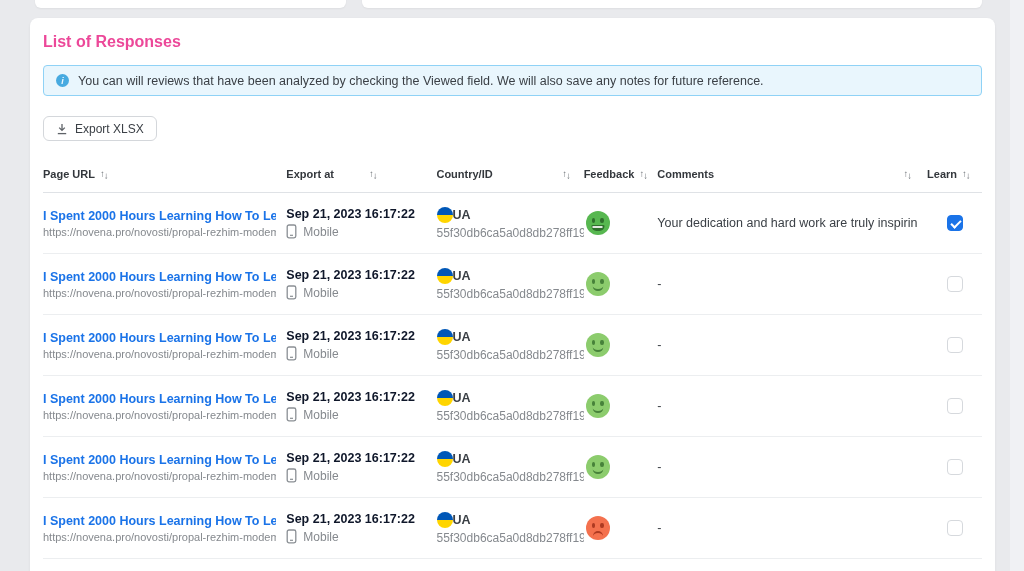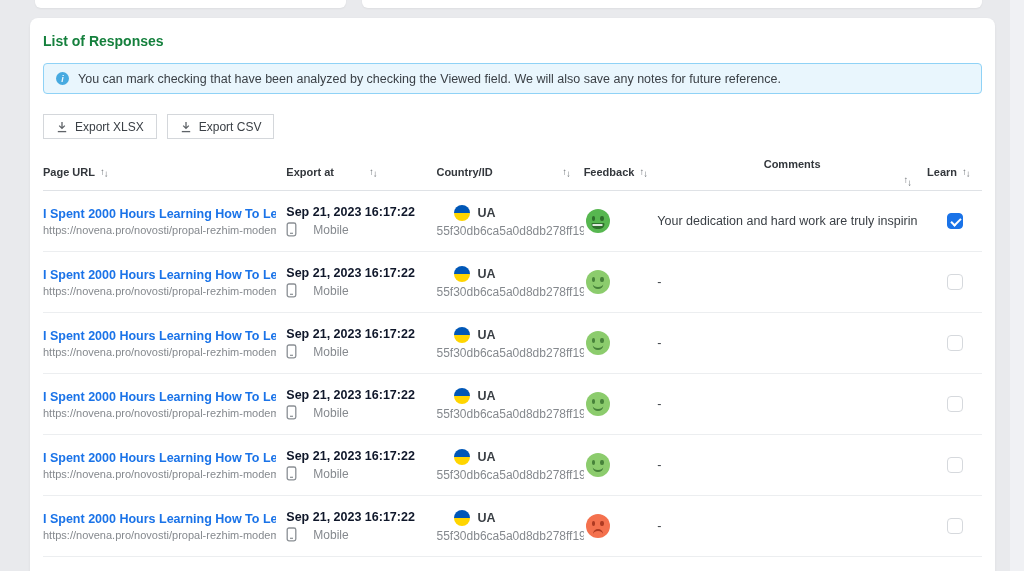--- a/index.html
+++ b/index.html
@@ -13,68 +13,68 @@
   .top-card { position:absolute; top:-14px; height:22px; background:#fff; border-radius:6px;
     box-shadow:0 1px 2px rgba(0,0,0,0.05); }
   .top-card.left { left:35px; width:311px; }
   .top-card.right { left:362px; width:620px; }
 
   .main-card {
     position:absolute; left:30px; top:18px; width:965px; height:620px;
     background:#fff; border-radius:8px 8px 0 0; box-shadow:0 1px 3px rgba(0,0,0,0.06);
     padding:15px 13px 0 13px;
   }
-  .panel-title { font-size:14px; font-weight:bold; color:#15803d; }
+  .panel-title { font-size:16px; font-weight:bold; color:#ec4899; }
 
   .info-banner {
     margin-top:14px; height:31px; display:flex; align-items:center; gap:9px;
     padding:0 12px; background:var(--banner-bg,#e9f6fd);
     border:1px solid var(--banner-border,#8fd2f6); border-radius:4px;
     font-size:12.5px; color:#3b4046;
   }
   .info-dot {
     width:13px; height:13px; border-radius:50%; background:#47aae0; color:#eaf6fd;
     font-size:9px; font-weight:bold; display:inline-flex; align-items:center; justify-content:center;
     flex:0 0 auto; font-style:italic;
   }
 
   .actions { margin-top:20px; display:flex; gap:10px; }
   .btn {
     height:25px; padding:0 12px; display:inline-flex; align-items:center; gap:7px;
-    background:#fff; border:1px solid #d4d7db; border-radius:0; cursor:pointer;
+    background:#fff; border:1px solid #d4d7db; border-radius:6px; cursor:pointer;
     font-size:12px; color:#3b4046; font-family:inherit;
   }
   .btn svg { display:block; }
 
   .table { margin-top:14px; }
   .thead { display:flex; align-items:center; height:38px; border-bottom:1px solid #dfe2e6; }
   .th { display:flex; align-items:center; gap:5px; font-size:11px; font-weight:bold; color:#33373c; }
   .sort { display:inline-flex; font-size:9.5px; color:#6b7075; letter-spacing:-1px;
     line-height:1; cursor:pointer; font-weight:normal; }
   .sort .dn { position:relative; top:2.5px; }
   .th.c2 .sort { margin-left:30px; }
   .th.c3 .sort { margin-left:auto; margin-right:14px; }
   .th.c5 .sort { margin-left:auto; margin-right:16px; }
 
   .c1 { width:248px; } .c2 { width:153px; } .c3 { width:150px; }
-  .c4 { width:75px; }  .c5 { width:275px;flex-direction:column; } .c6 { width:56px; }
+  .c4 { width:75px; }  .c5 { width:275px; } .c6 { width:56px; }
 
   .tr { display:flex; align-items:center; height:61px; border-bottom:1px solid #eceef0; }
   .td { overflow:hidden; padding-right:10px; }
   .c4.td, .c6.td { padding-right:0; }
 
   .line2 { margin-top:3px; }
   .page-title { display:block; color:var(--link,#1a73e8); font-size:12.5px; font-weight:bold;
     text-decoration:none; white-space:nowrap; overflow:hidden; cursor:pointer; }
   .page-url { color:#85898e; font-size:11px; white-space:nowrap; overflow:hidden; }
 
   .created { font-size:12.5px; font-weight:600; color:#0f172a; white-space:nowrap; }
-  .device { display:flex; align-items:center; gap:16px; color:#85898e; font-size:12px; }
-
-  .country { display:flex; align-items:center; gap:8px; font-size:12.5px; font-weight:600;margin-left:17px; }
+  .device { display:flex; align-items:center; gap:6px; color:#85898e; font-size:12px; }
+
+  .country { display:flex; align-items:center; font-size:12.5px; font-weight:600; }
   .flag { width:16px; height:16px; border-radius:50%; flex:0 0 auto;
     background:linear-gradient(var(--flag-top,#0057b7) 50%, var(--flag-bottom,#ffd500) 50%); }
   .visitor { display:flex; align-items:center; gap:7px; }
   .vid { color:#85898e; font-size:12px; white-space:nowrap; }
 
   .emoji { width:24px; height:24px; border-radius:50%; position:relative; display:block; margin-left:2px; }
   .emoji .eye { position:absolute; width:3.5px; height:4.5px; border-radius:50%; top:7px; }
   .emoji .eye.l { left:6px; } .emoji .eye.r { right:6px; }
   .emoji .mouth { position:absolute; left:50%; transform:translateX(-50%); }
   .emoji--grin { background:var(--feedback-grin,#57b750); }
@@ -108,38 +108,31 @@
 
 <div class="top-card left"></div>
 <div class="top-card right"></div>
 <div class="scroll-strip"></div>
 
 <div class="main-card">
   <div class="panel-title">List of Responses</div>
 
   <div class="info-banner">
     <span class="info-dot">i</span>
-    <span>You can mark checking that have been analyzed by checking the Viewed field. We will also save any notes for future reference.</span>
+    <span>You can will reviews that have been analyzed by checking the Viewed field. We will also save any notes for future reference.</span>
   </div>
 
   <div class="actions">
     <button class="btn">
       <svg width="12" height="12" viewBox="0 0 12 12">
         <path d="M6 1v6.2M3.2 4.6L6 7.4l2.8-2.8" fill="none" stroke="#5f6368" stroke-width="1.3"></path>
         <path d="M1.8 10.6h8.4" stroke="#5f6368" stroke-width="1.3"></path>
       </svg>
       <span>Export XLSX</span>
     </button>
-    <button class="btn">
-      <svg width="12" height="12" viewBox="0 0 12 12">
-        <path d="M6 1v6.2M3.2 4.6L6 7.4l2.8-2.8" fill="none" stroke="#5f6368" stroke-width="1.3"></path>
-        <path d="M1.8 10.6h8.4" stroke="#5f6368" stroke-width="1.3"></path>
-      </svg>
-      <span>Export CSV</span>
-    </button>
   </div>
 
   <div class="table">
     <div class="thead">
       <div class="th c1">
         <span>Page URL</span>
         <span class="sort">
             <i>↑</i>
             <i class="dn">↓</i>
           </span>

